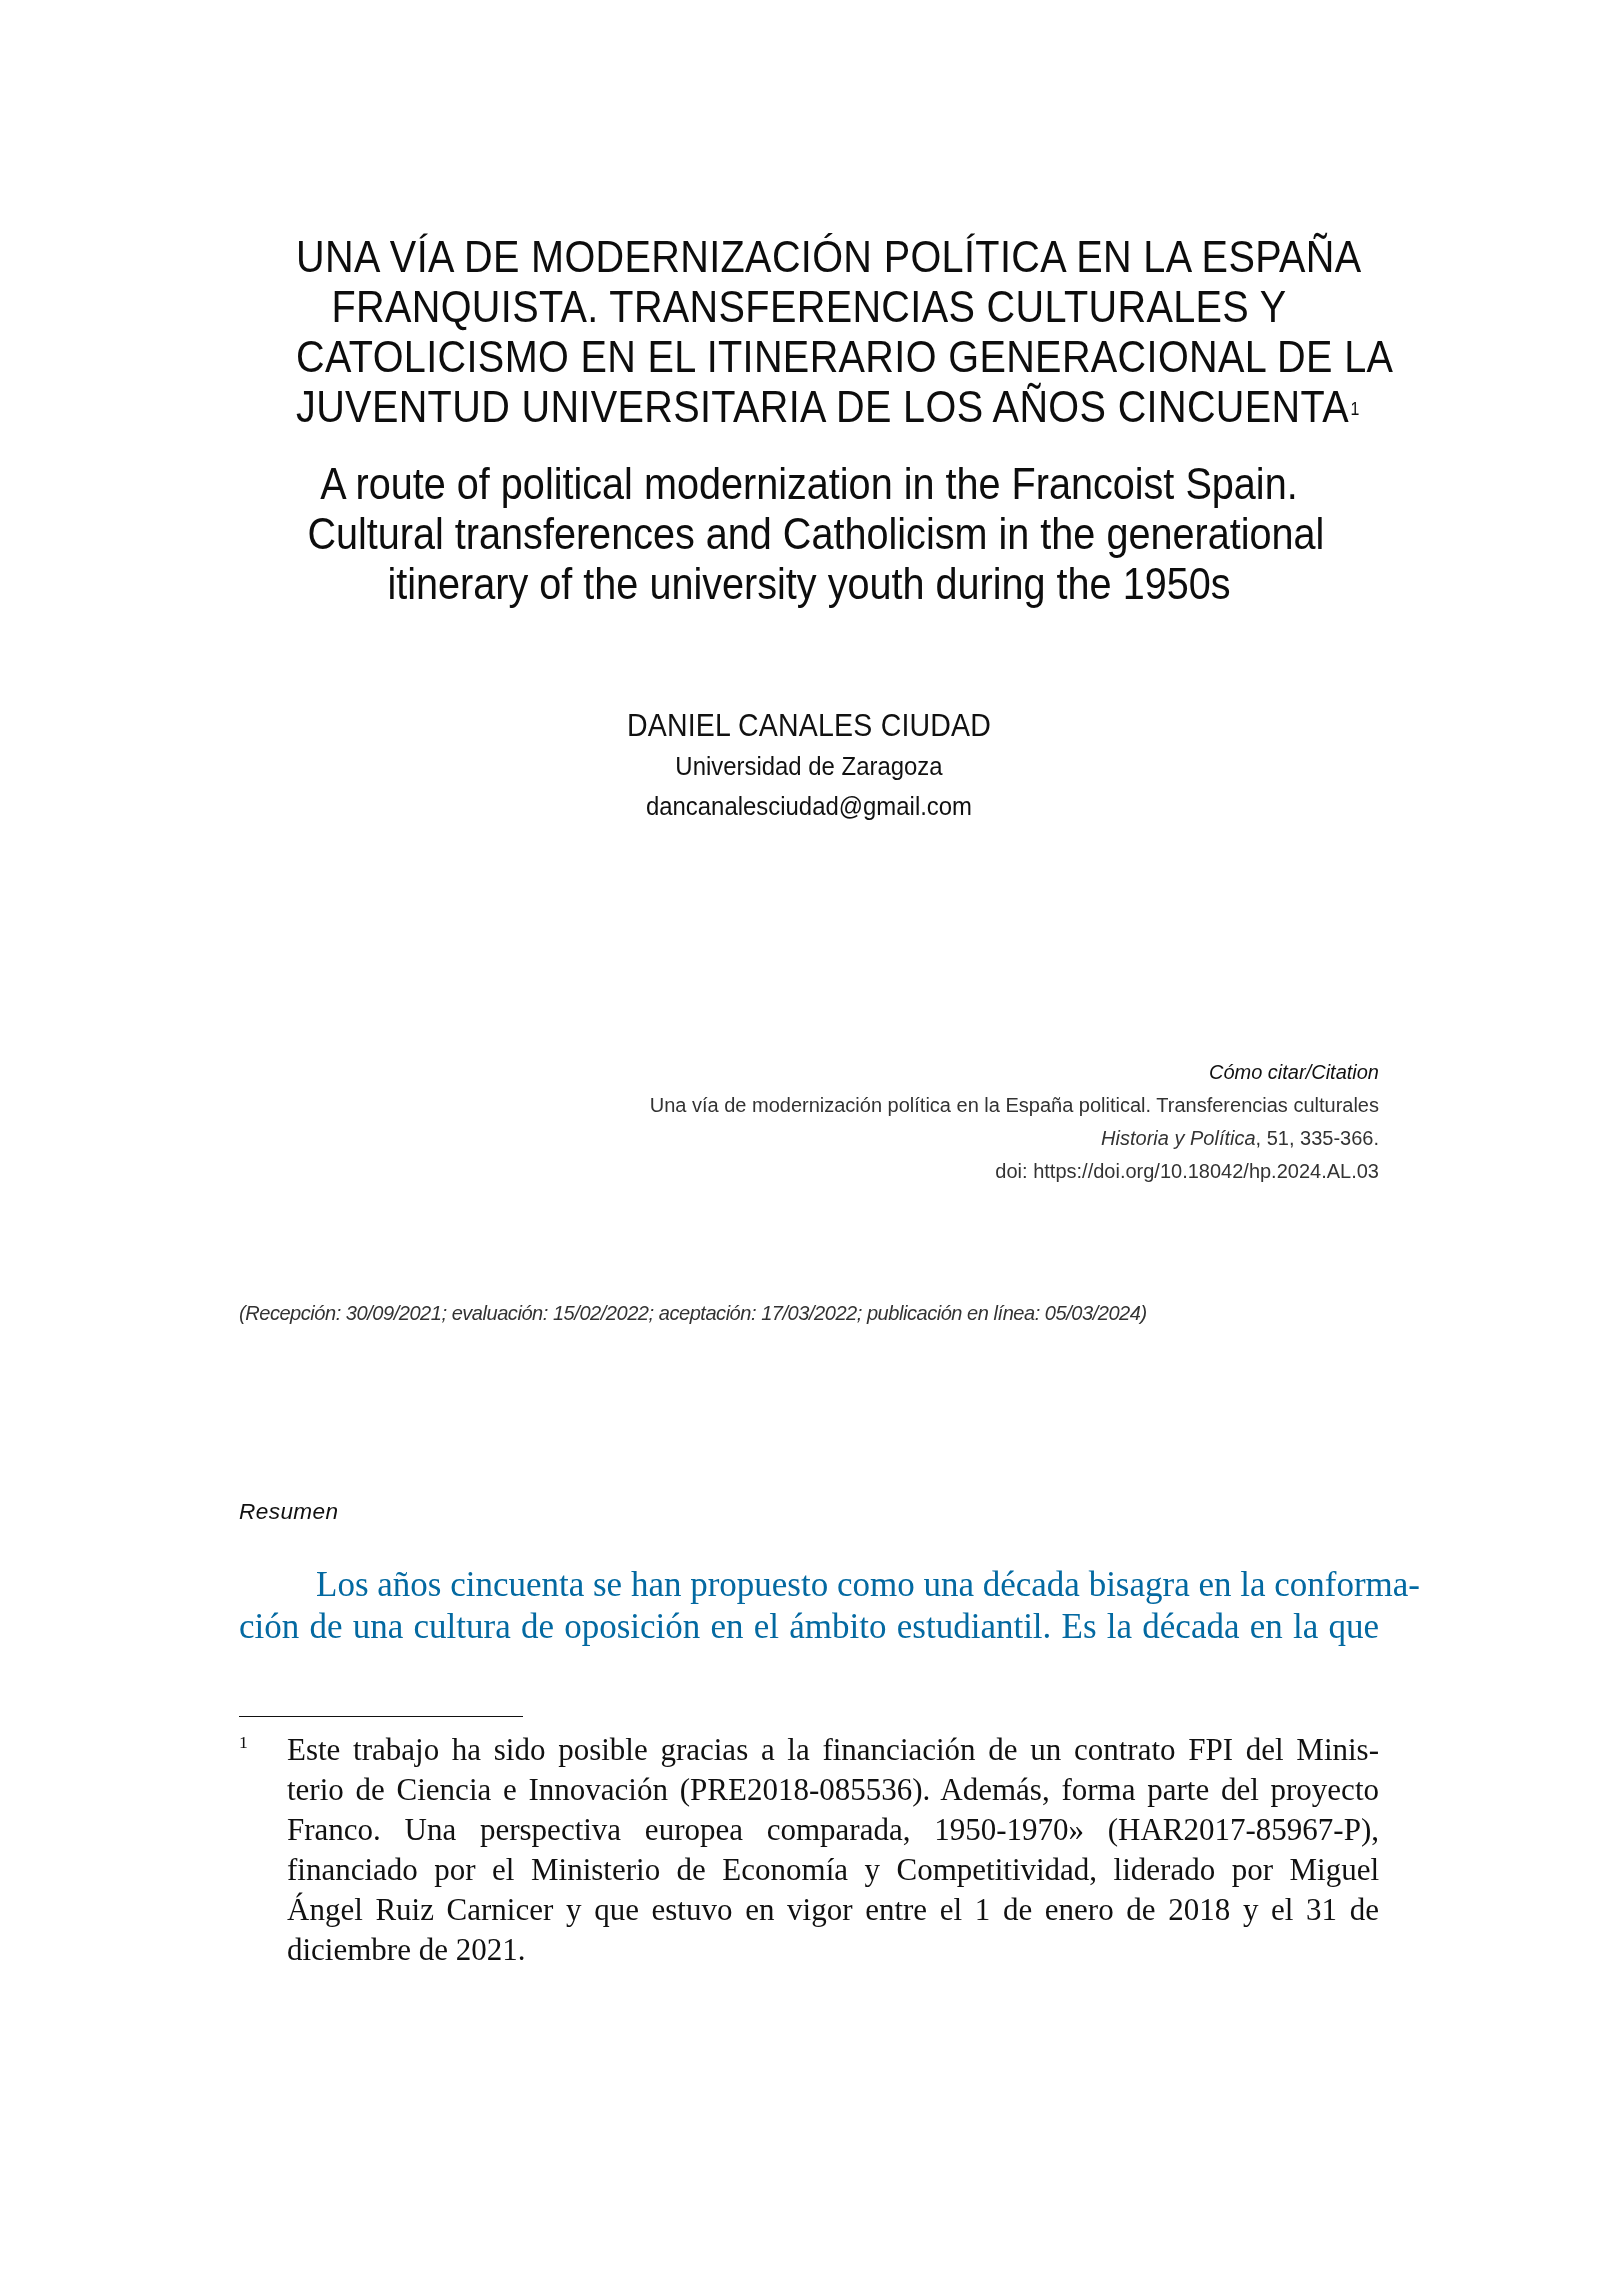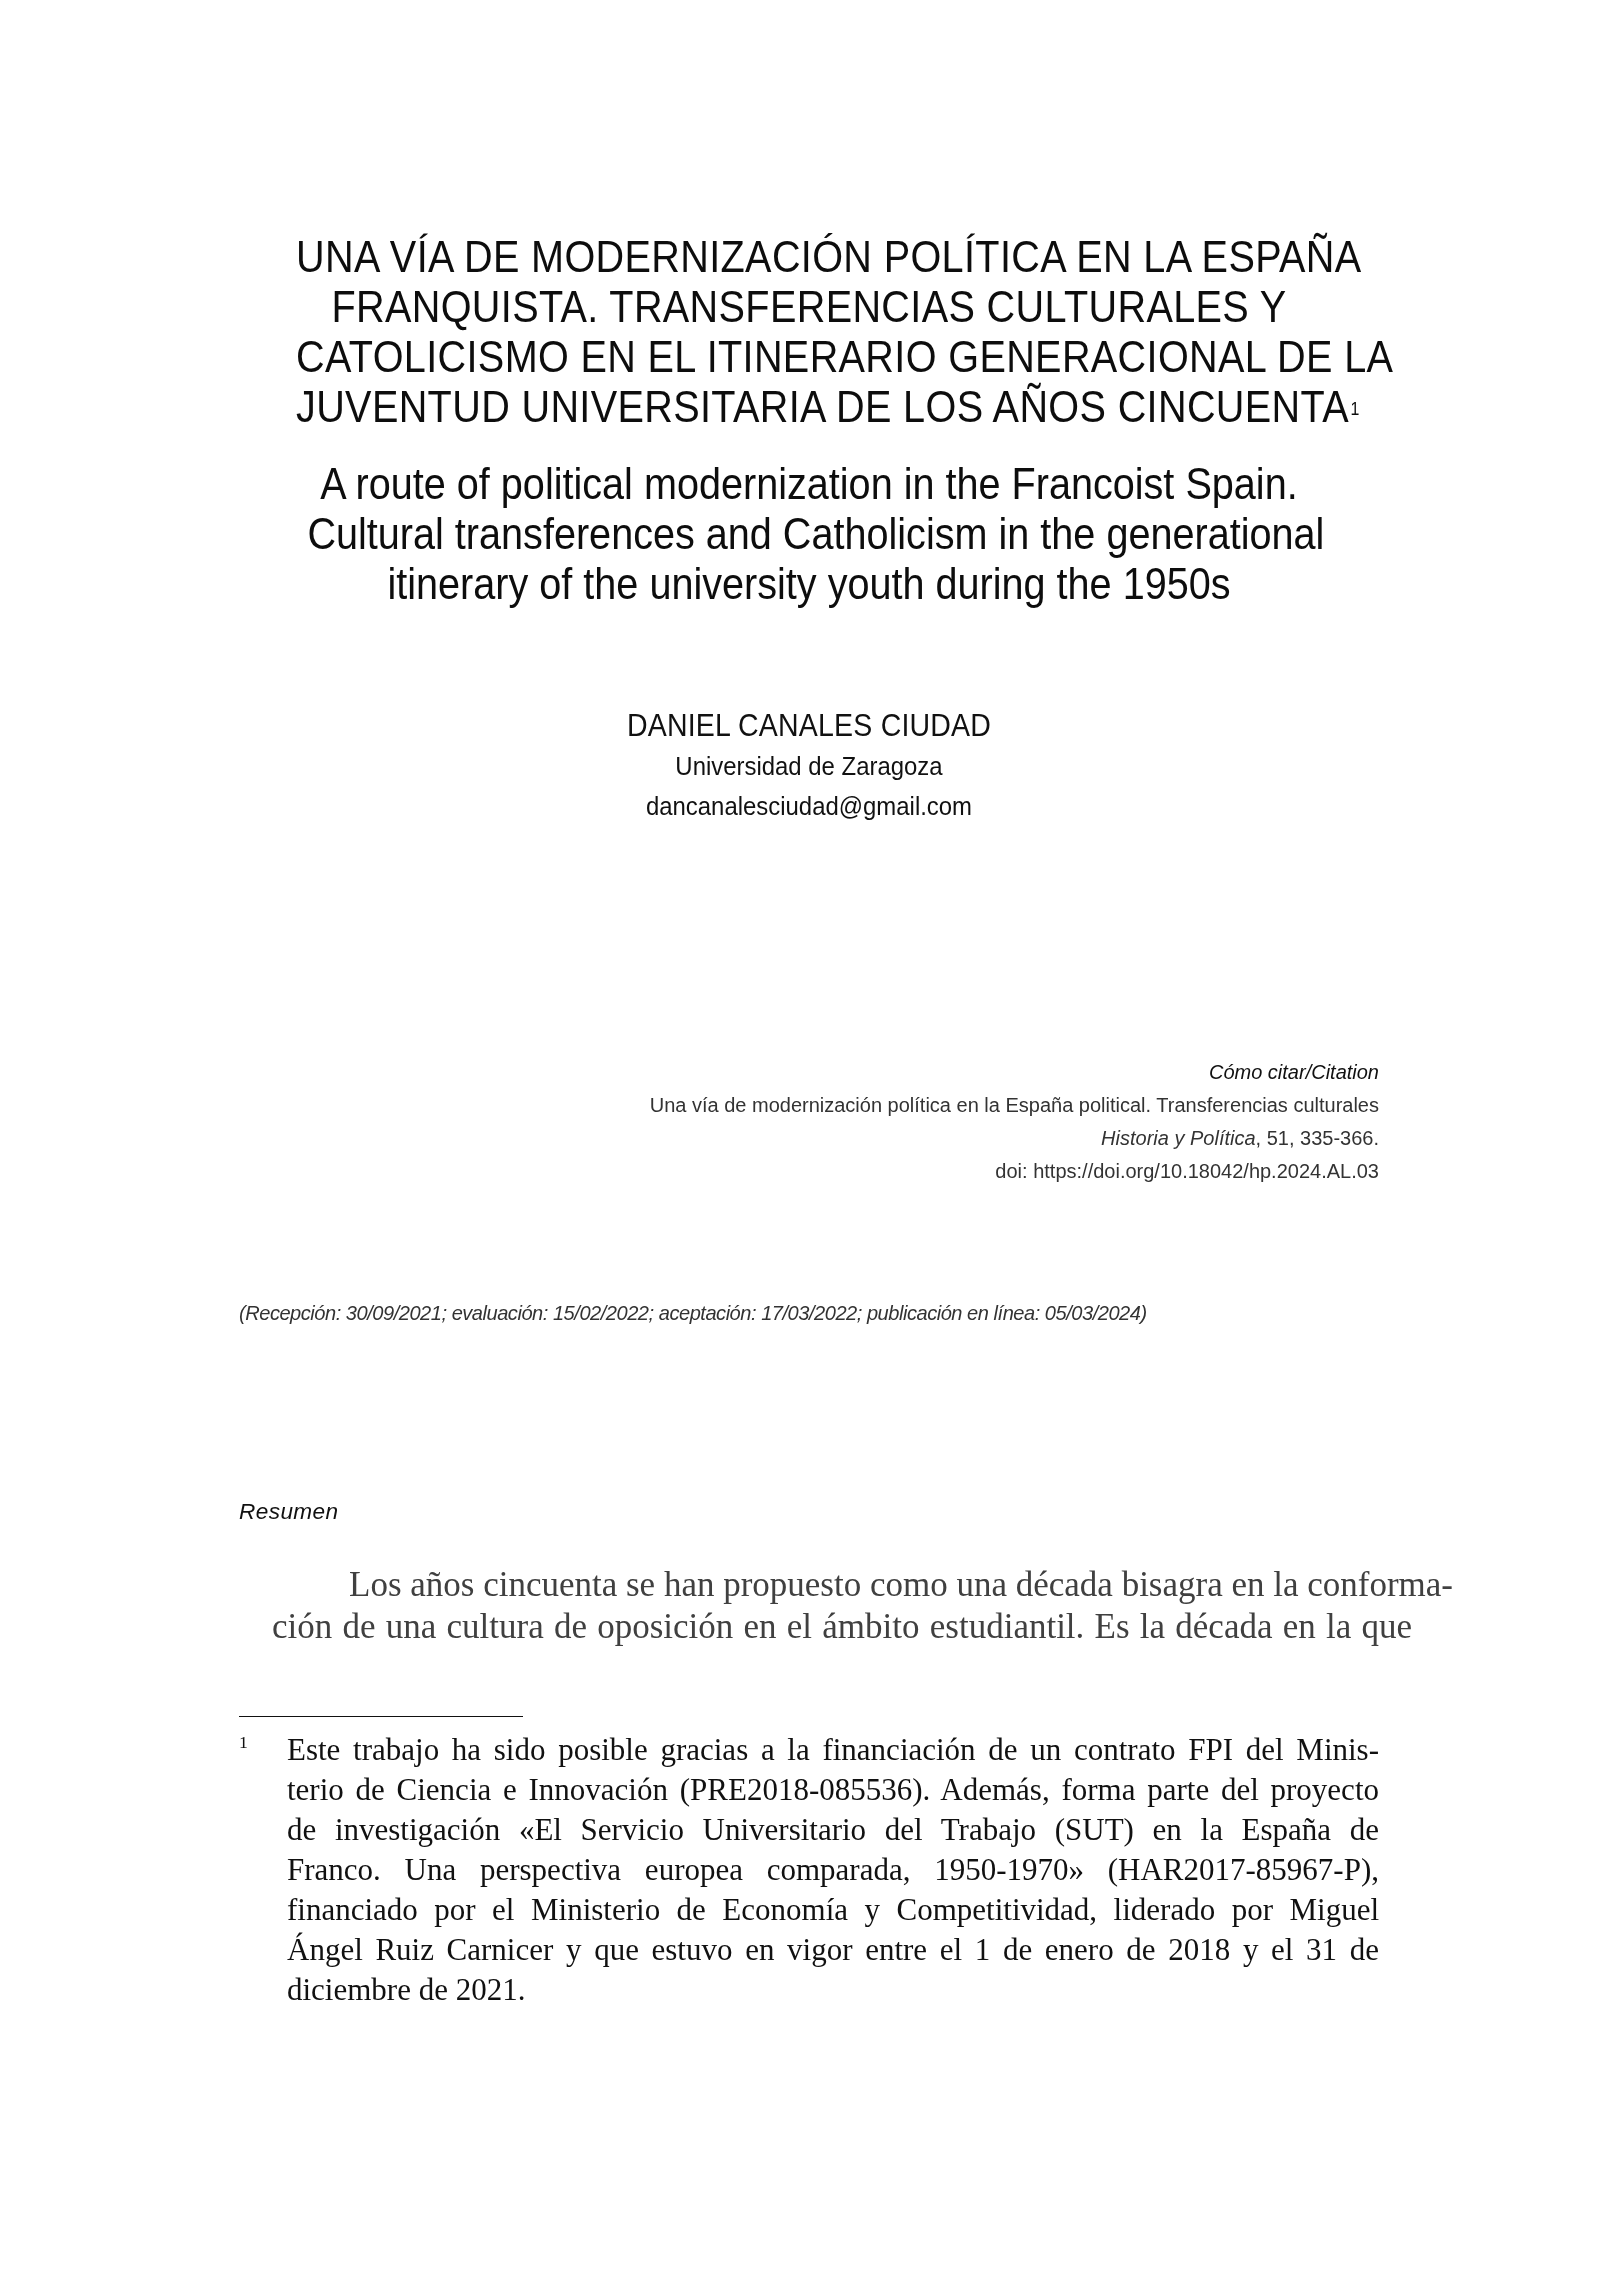--- a/index.html
+++ b/index.html
@@ -128,24 +128,23 @@
     line-height: 29px;
     font-style: italic;
     font-weight: 400;
     color: #111;
     letter-spacing: 0.4px;
   }
   .abstract-body {
     top: 1564px;
     font-size: 35px;
     line-height: 42px;
-    color: #404040;
+    color: #0369a1;
     text-align: justify;
     text-align-last: justify;
-    margin-left: 33px;
   }
   .abstract-body .line { display: block; white-space: nowrap; text-align: justify; text-align-last: justify; }
   .abstract-body .indent { padding-left: 77px; }
 
   
   .footnote-rule {
     position: absolute;
     left: 239px;
     top: 1716px;
     width: 284px;
@@ -218,21 +217,20 @@
     <span class="line">ción de una cultura de oposición en el ámbito estudiantil. Es la década en la que</span>
   </div>
 
   <div class="footnote-rule"></div>
 
   <div class="column footnote serif">
     <span class="footnote-marker">1</span>
     <div class="footnote-text">
       <span class="line">Este trabajo ha sido posible gracias a la financiación de un contrato FPI del Minis-</span>
       <span class="line">terio de Ciencia e Innovación (PRE2018-085536). Además, forma parte del proyecto</span>
-      <span class="line">de investigación «El Servicio Universitario del Trabajo (SUT) en la España de</span>
       <span class="line">Franco. Una perspectiva europea comparada, 1950-1970» (HAR2017-85967-P),</span>
       <span class="line">financiado por el Ministerio de Economía y Competitividad, liderado por Miguel</span>
       <span class="line">Ángel Ruiz Carnicer y que estuvo en vigor entre el 1 de enero de 2018 y el 31 de</span>
       <span class="line last">diciembre de 2021.</span>
     </div>
   </div>
 
 </div>
 
 

